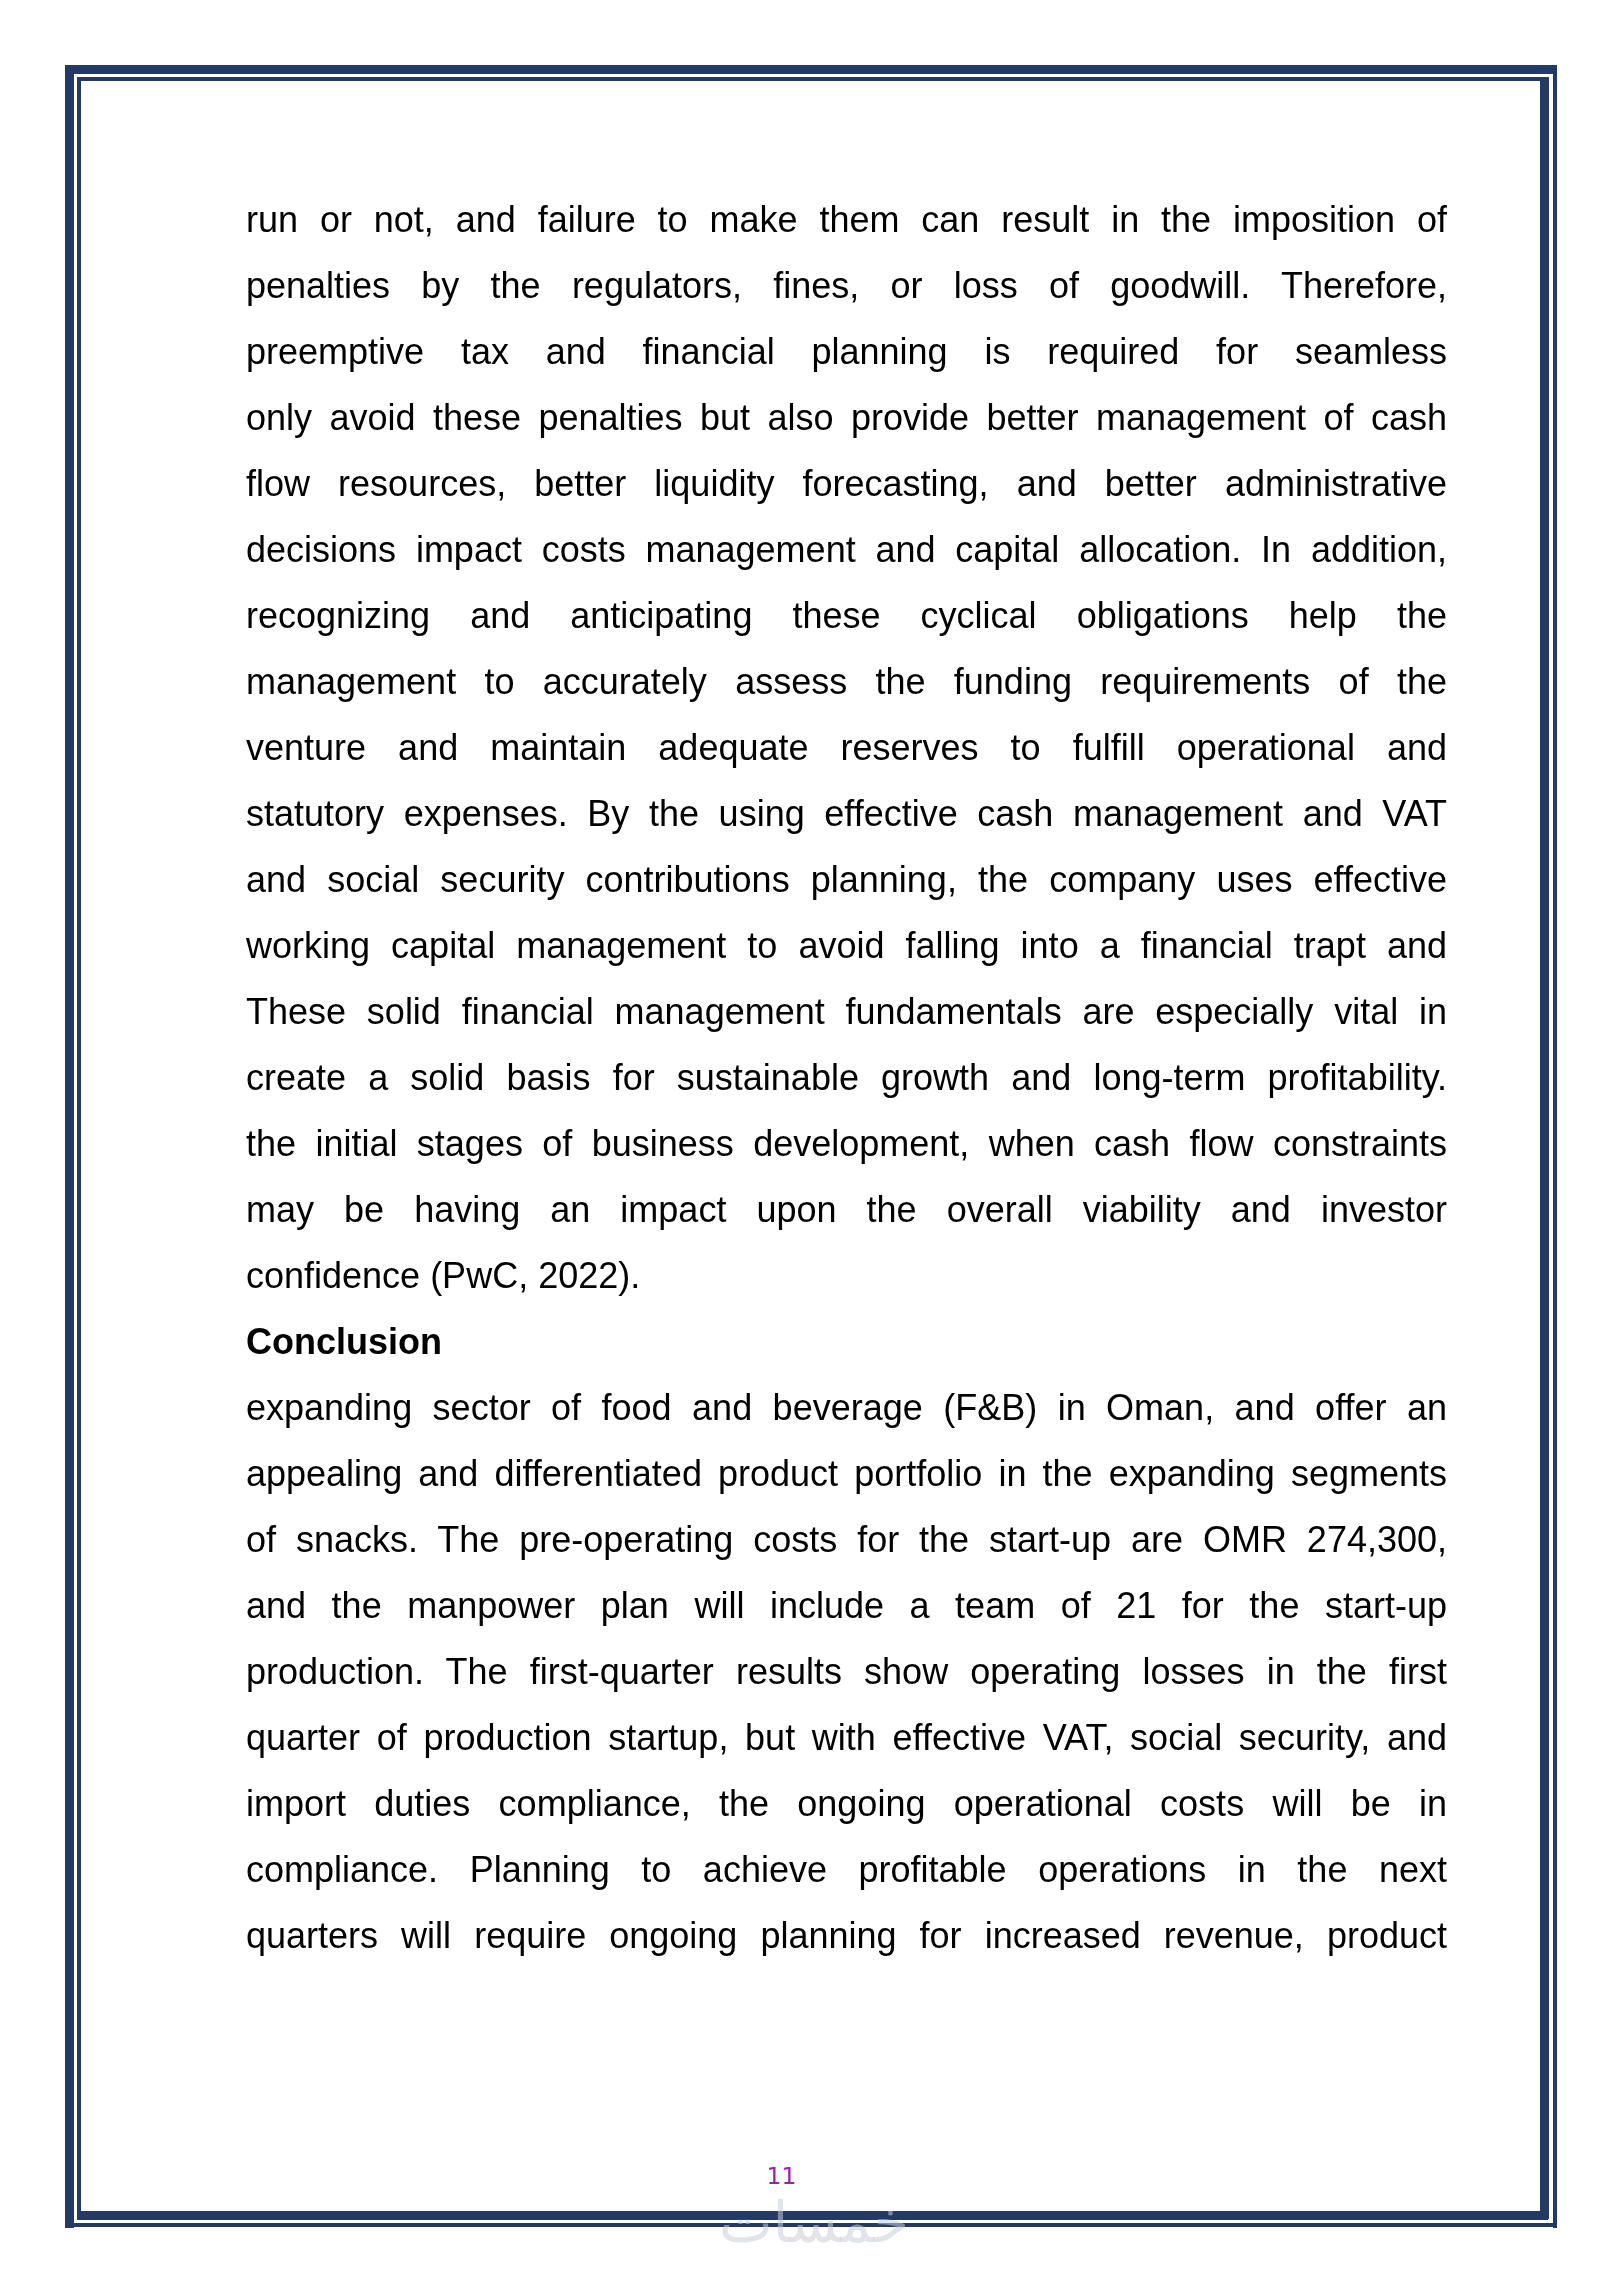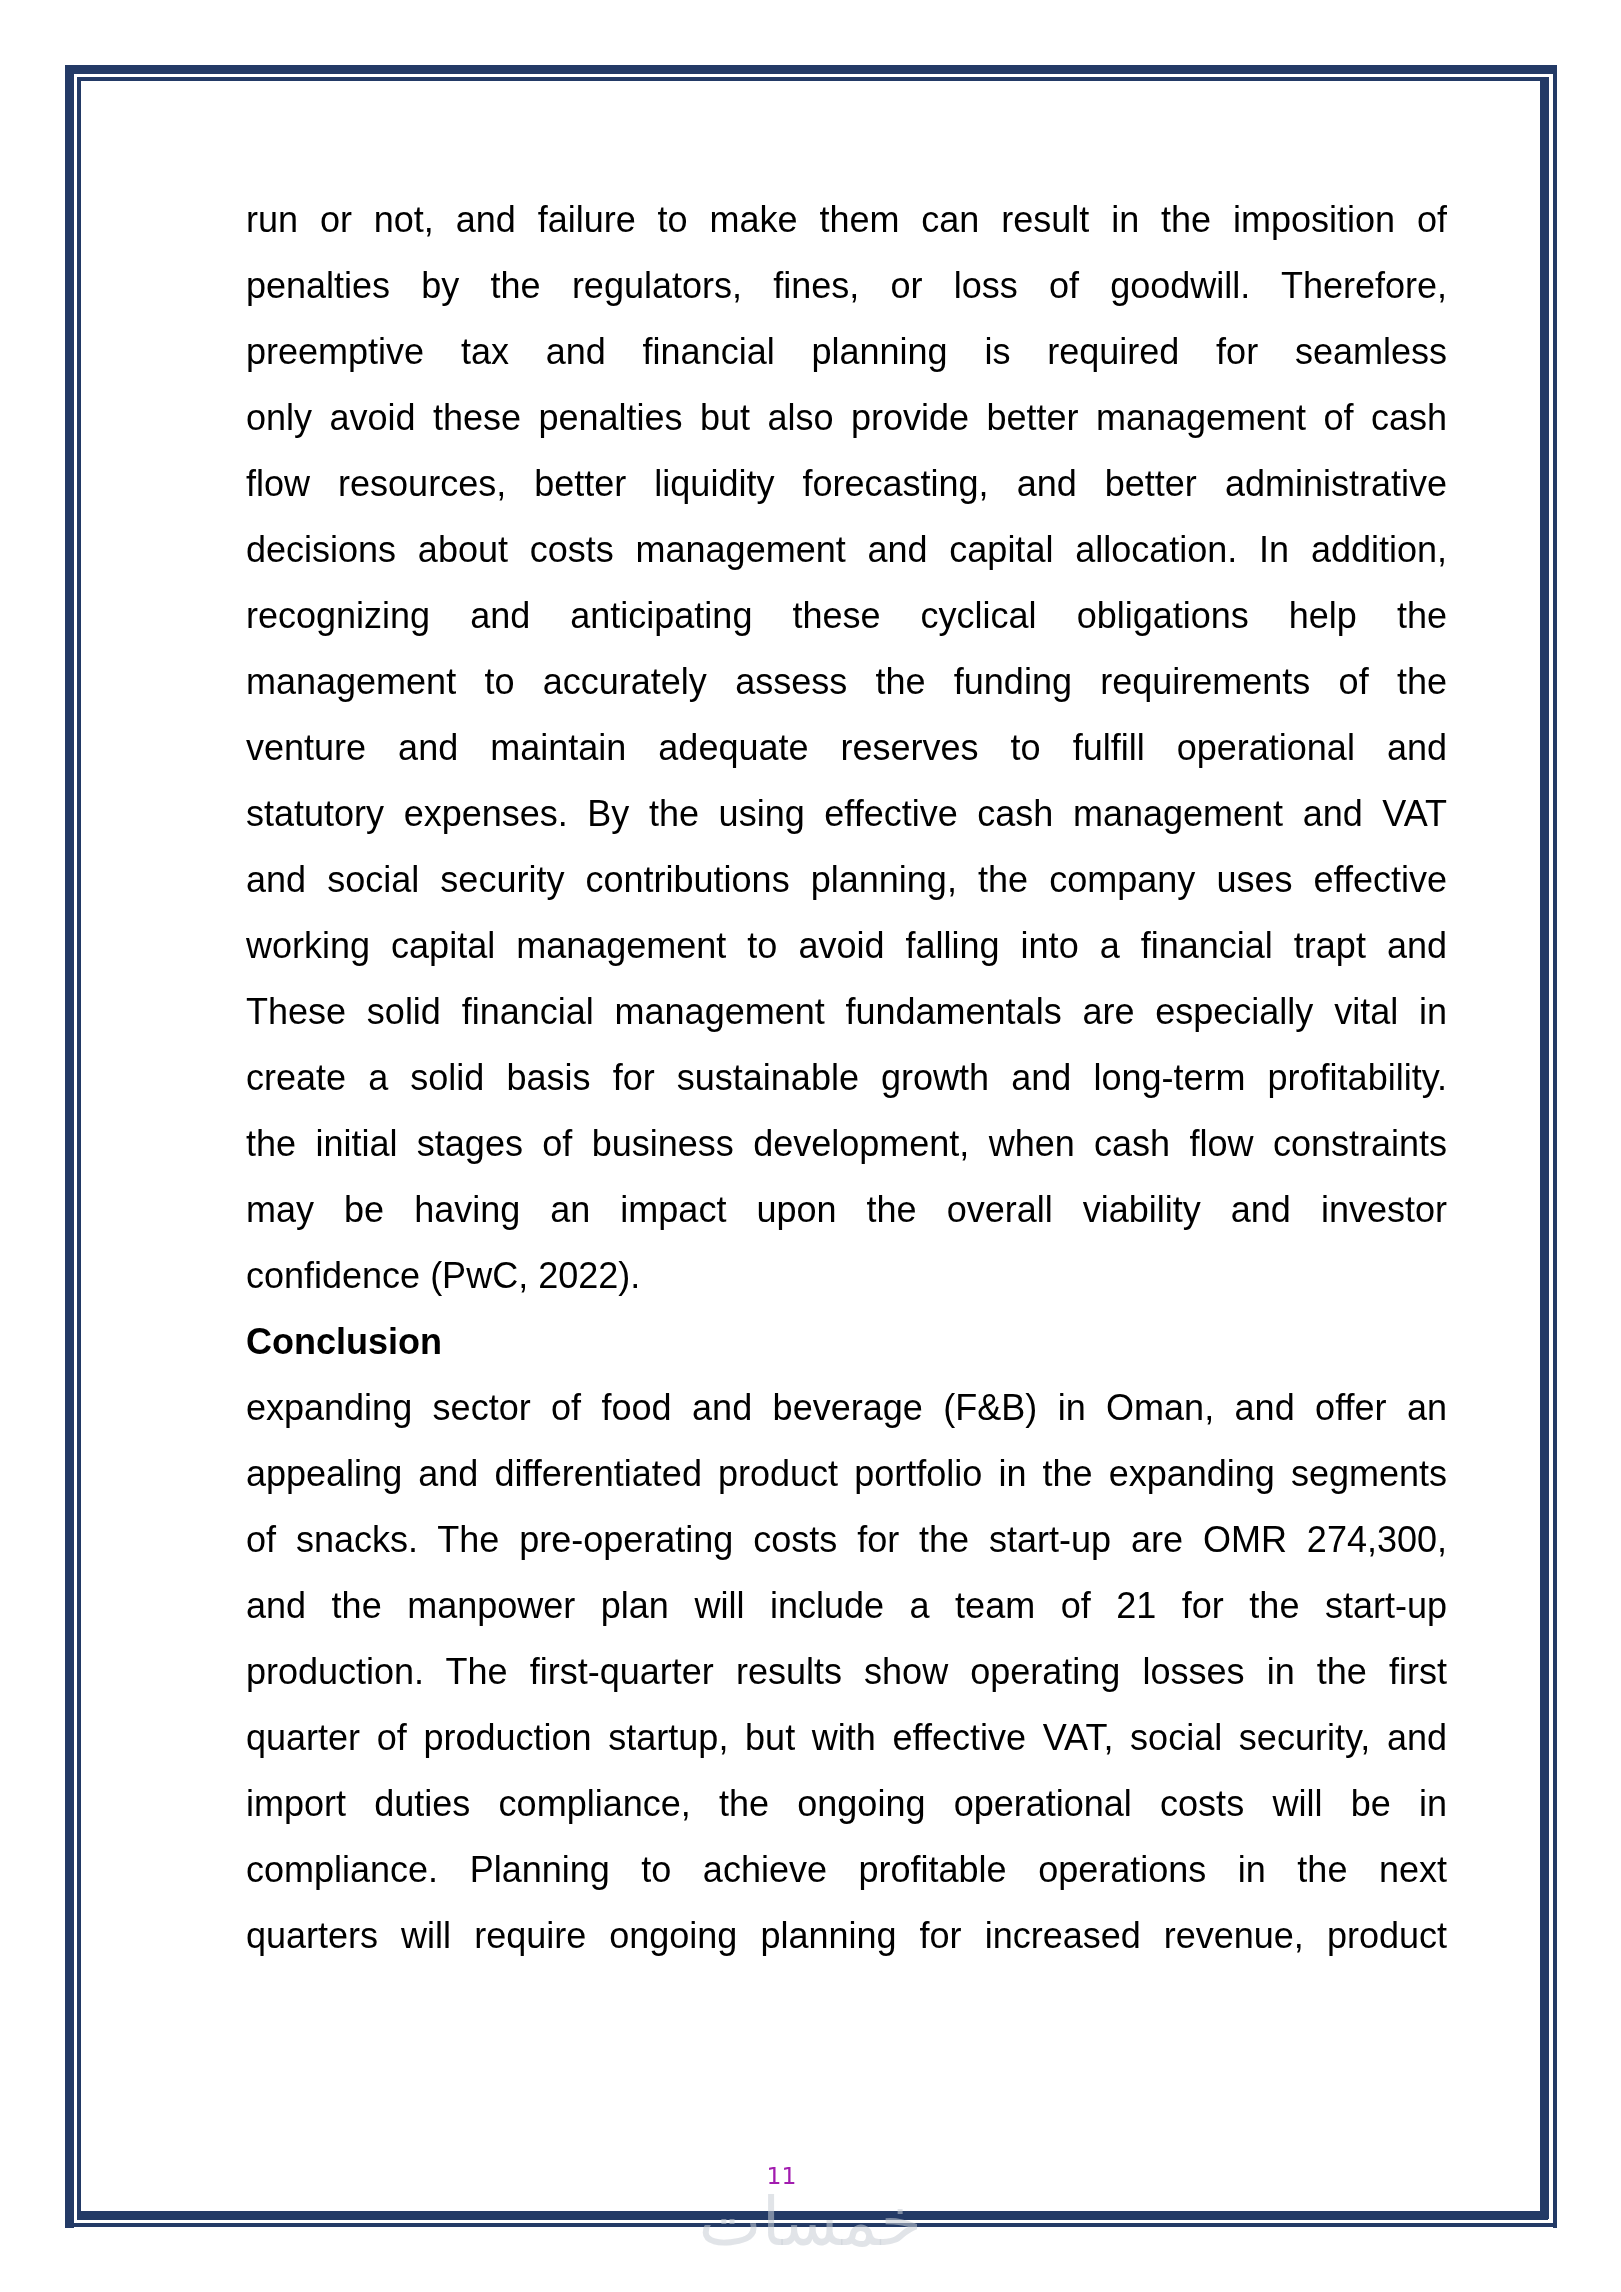--- a/index.html
+++ b/index.html
@@ -53,21 +53,21 @@
     font-size: 23.5px;
     color: #a21caf;
   }
   .watermark {
     position: absolute;
     left: 706px;
     top: 2188px;
     width: 216px;
     text-align: center;
     font-family: "DejaVu Sans", sans-serif;
-    font-size: 67px;
+    font-size: 57px;
     line-height: 69px;
     color: rgba(200, 205, 214, 0.55);
     direction: rtl;
     z-index: 5;
     pointer-events: none;
   }
 </style>
 </head>
 <body>
 
@@ -86,21 +86,21 @@
   <div class="border-line" style="left:77px; top:2211px; width:1471px; height:8.8px;"></div>
 </div>
 
 <div class="content">
   <div>
     <span class="line">run or not, and failure to make them can result in the imposition of</span>
     <span class="line">penalties by the regulators, fines, or loss of goodwill. Therefore,</span>
     <span class="line">preemptive tax and financial planning is required for seamless</span>
     <span class="line">only avoid these penalties but also provide better management of cash</span>
     <span class="line">flow resources, better liquidity forecasting, and better administrative</span>
-    <span class="line">decisions about costs management and capital allocation. In addition,</span>
+    <span class="line">decisions impact costs management and capital allocation. In addition,</span>
     <span class="line">recognizing and anticipating these cyclical obligations help the</span>
     <span class="line">management to accurately assess the funding requirements of the</span>
     <span class="line">venture and maintain adequate reserves to fulfill operational and</span>
     <span class="line">statutory expenses. By the using effective cash management and VAT</span>
     <span class="line">and social security contributions planning, the company uses effective</span>
     <span class="line">working capital management to avoid falling into a financial trapt and</span>
     <span class="line">These solid financial management fundamentals are especially vital in</span>
     <span class="line">create a solid basis for sustainable growth and long-term profitability.</span>
     <span class="line">the initial stages of business development, when cash flow constraints</span>
     <span class="line">may be having an impact upon the overall viability and investor</span>

